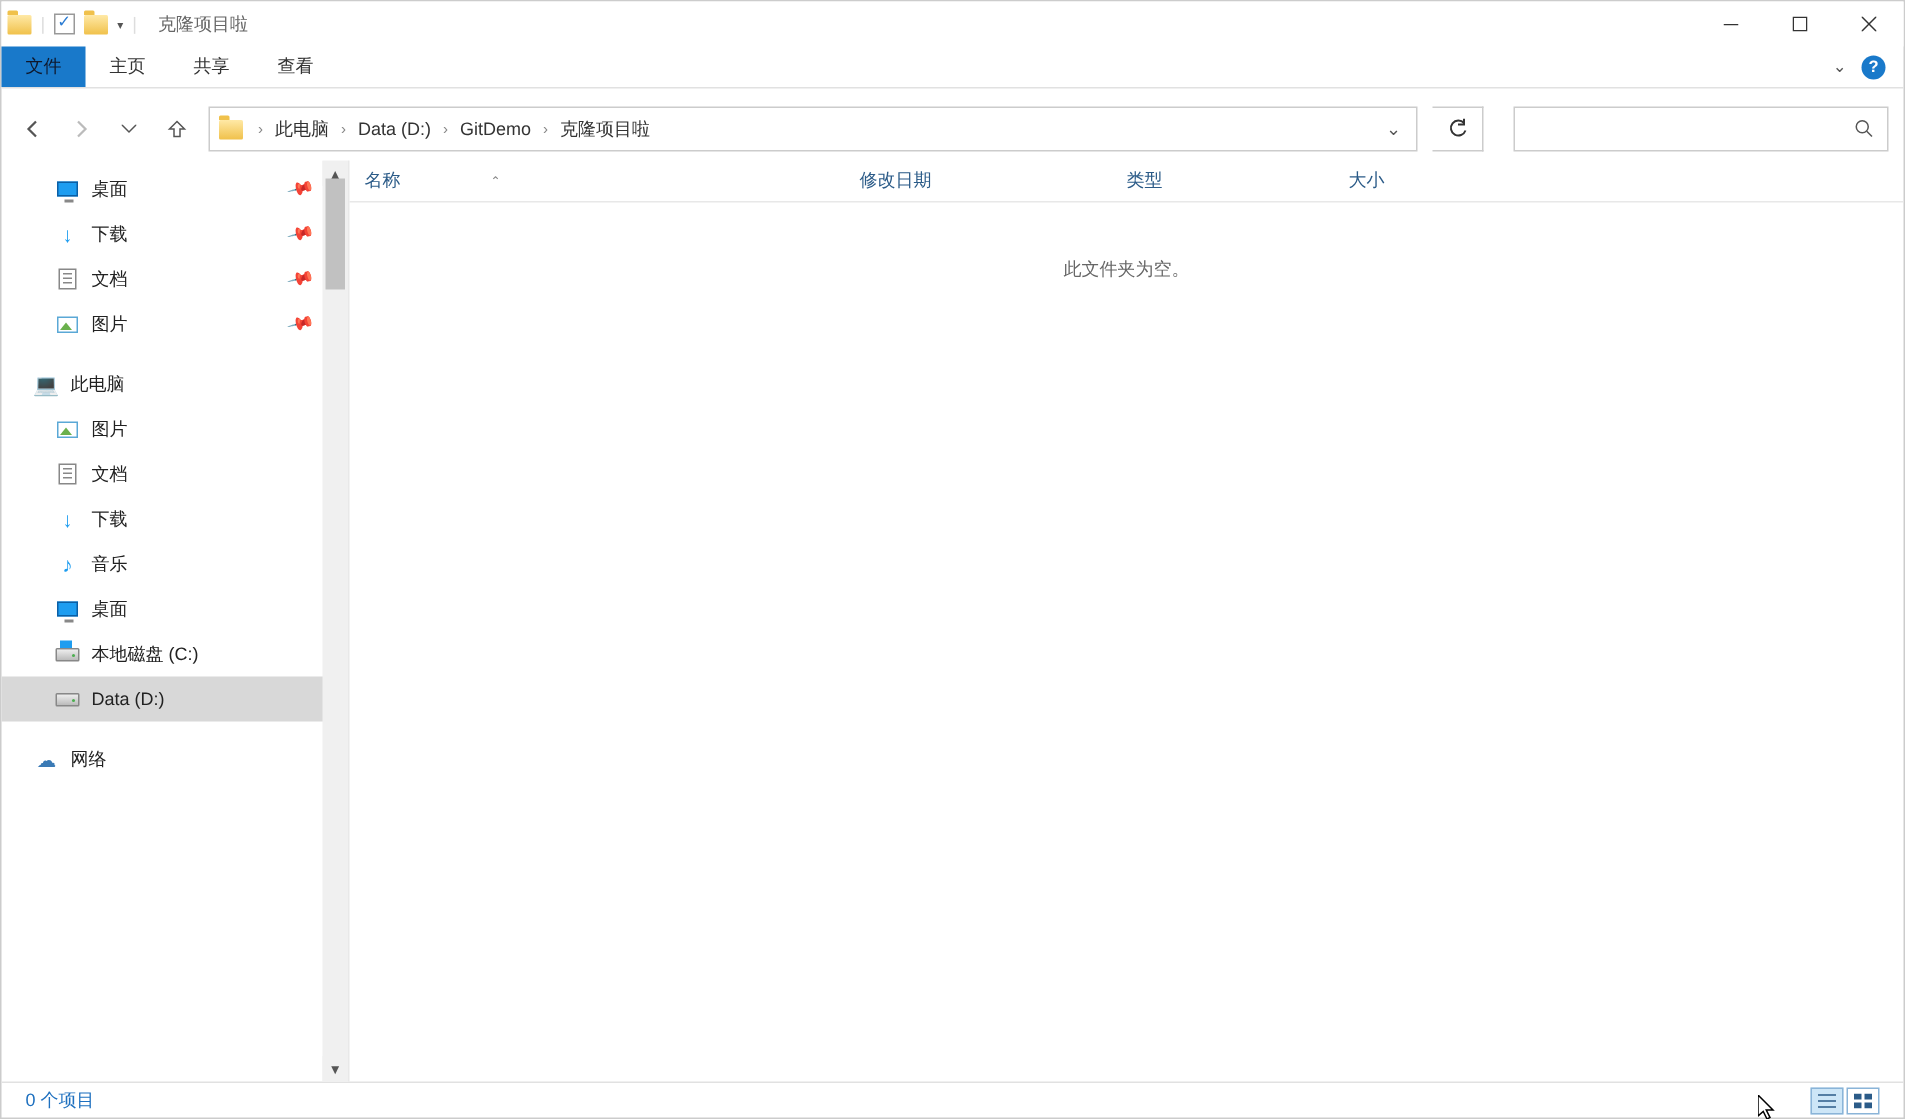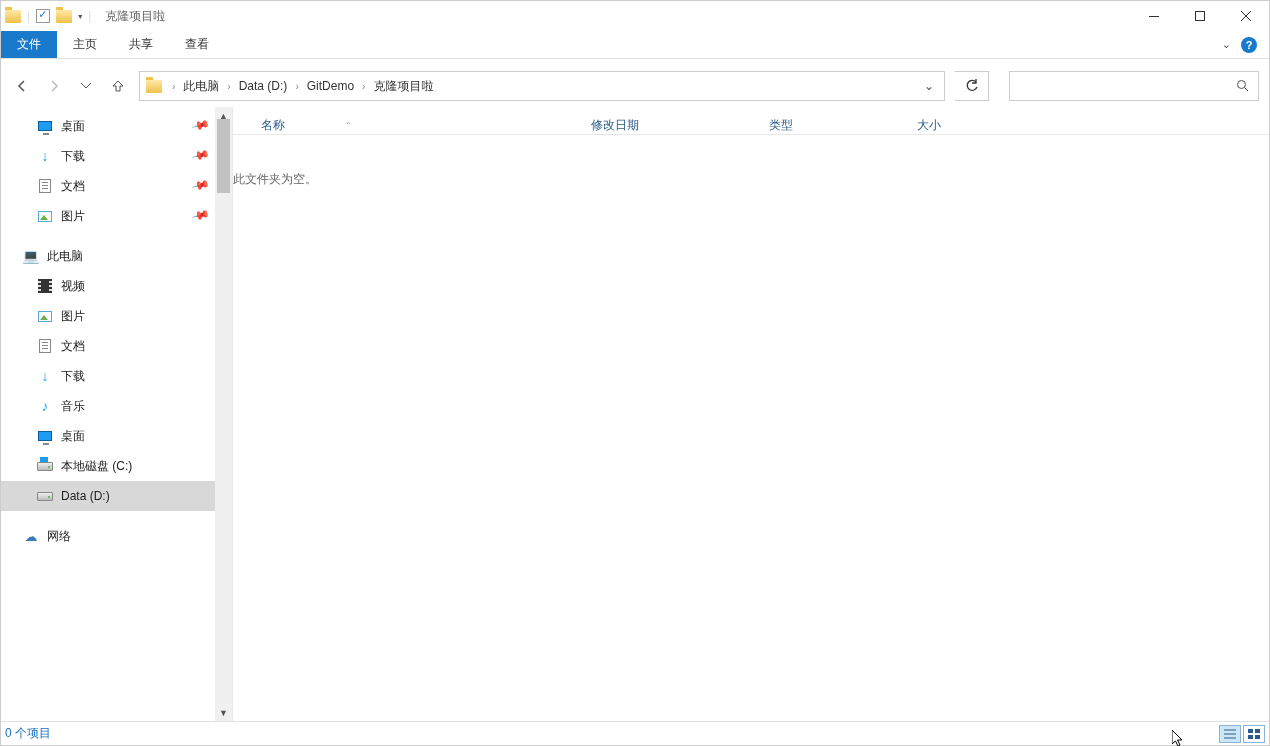--- a/index.html
+++ b/index.html
@@ -15,21 +15,21 @@
 .qat-check { width:14px; height:14px; border:1px solid #999; position:relative; }
 .qat-check::after { content:"✓"; position:absolute; top:-2px; left:1px; color:#2b7cd3; font-size:11px; }
 .qat-caret { font-size:8px; color:#555; }
 .title-text { color:#666; margin-left:8px; }
 .titlebar-right { margin-left:auto; display:flex; }
 .tbtn { width:46px; height:30px; display:flex; align-items:center; justify-content:center; color:#333; }
 
 
 .ribbon { height: 28px; display:flex; align-items:stretch; border-bottom:1px solid #e1e1e1; }
 .rtab { padding: 0 16px; display:flex; align-items:center; color:#333; }
-.rtab.file { background:#1979ca; color:#ffffff; }
+.rtab.file { background:#1979ca; color:#0f172a; }
 .ribbon-right { margin-left:auto; display:flex; align-items:center; gap:10px; padding-right:12px; }
 .chev-down { font-size:11px; color:#555; }
 .help-icon { width:16px; height:16px; border-radius:50%; background:#1979ca; color:#fff; display:flex; align-items:center; justify-content:center; font-size:11px; font-weight:bold; }
 
 
 .navrow { height: 42px; display:flex; align-items:center; padding: 0 10px; gap:10px; margin-top:6px; }
 .navbtn { width:22px; height:22px; display:flex; align-items:center; justify-content:center; color:#888; }
 .navbtn.enabled { color:#333; }
 .up-arrow svg { display:block; }
 .addrbar { flex:1; height:30px; border:1px solid #ccc; display:flex; align-items:center; padding:0 4px; gap:2px; }
@@ -70,28 +70,28 @@
 .ic-video::before{content:"";position:absolute;left:0;top:0;bottom:0;width:3px;background:repeating-linear-gradient(#333 0,#333 2px,#ddd 2px,#ddd 4px);}
 .ic-video::after{content:"";position:absolute;right:0;top:0;bottom:0;width:3px;background:repeating-linear-gradient(#333 0,#333 2px,#ddd 2px,#ddd 4px);}
 .ic-music { color:#1e9df0; font-size:14px; }
 .ic-drive { width:16px; height:9px; background:linear-gradient(#eee,#bbb); border:1px solid #888; border-radius:1px; position:relative;}
 .ic-drive::after{content:"";position:absolute;right:2px;top:3px;width:2px;height:2px;background:#4caf50;border-radius:50%;}
 .ic-drive.win::before{content:"";position:absolute;left:2px;top:-6px;width:8px;height:5px;background:#1e9df0;}
 .ic-net { color:#3a7ab5; font-size:13px; }
 
 
 .content { flex:1; display:flex; flex-direction:column; }
-.col-headers { height:28px; display:flex; align-items:flex-end; border-bottom:1px solid #e8e8e8; padding-left:18px;}
+.col-headers { height:28px; display:flex; align-items:center; border-bottom:1px solid #e8e8e8; }
 .ch { color:#2b5b88; padding:0 10px; display:flex; align-items:center; }
 .ch.name { width:330px; } .ch.date { width:178px; } .ch.type { width:148px; } .ch.size { width:100px; }
 .sort-ind { margin-left:60px; color:#888; font-size:8px; }
-.empty-msg { text-align:left; color:#666; margin-top:36px; }
-
-
-.statusbar { height:24px; border-top:1px solid #e1e1e1; display:flex; align-items:center; padding:0 4px; }
+.empty-msg { text-align:center; color:#666; margin-top:36px; }
+
+
+.statusbar { height:24px; border-top:1px solid #e1e1e1; display:flex; align-items:center; padding:0 16px; }
 .status-text { color:#1e70bf; }
 .view-toggles { margin-left:auto; display:flex; gap:2px; }
 .vbtn { width:22px; height:18px; border:1px solid #8ab4d8; display:flex; align-items:center; justify-content:center; color:#2b5b88; }
 .vbtn.active { background:#cde6f7; }
 
 svg { display:block; }
 </style>
 </head>
 <body>
 
@@ -223,26 +223,20 @@
           </div>
           <div style="height: 10px;"></div>
           <div class="tnode l1">
             <span class="ticon">
               <span class="ic-pc">💻</span>
             </span>
             <span>此电脑</span>
           </div>
           <div class="tnode">
             <span class="ticon">
-              <span class="ic-video"></span>
-            </span>
-            <span>视频</span>
-          </div>
-          <div class="tnode">
-            <span class="ticon">
               <span class="ic-pic"></span>
             </span>
             <span>图片</span>
           </div>
           <div class="tnode">
             <span class="ticon">
               <span class="ic-doc"></span>
             </span>
             <span>文档</span>
           </div>

